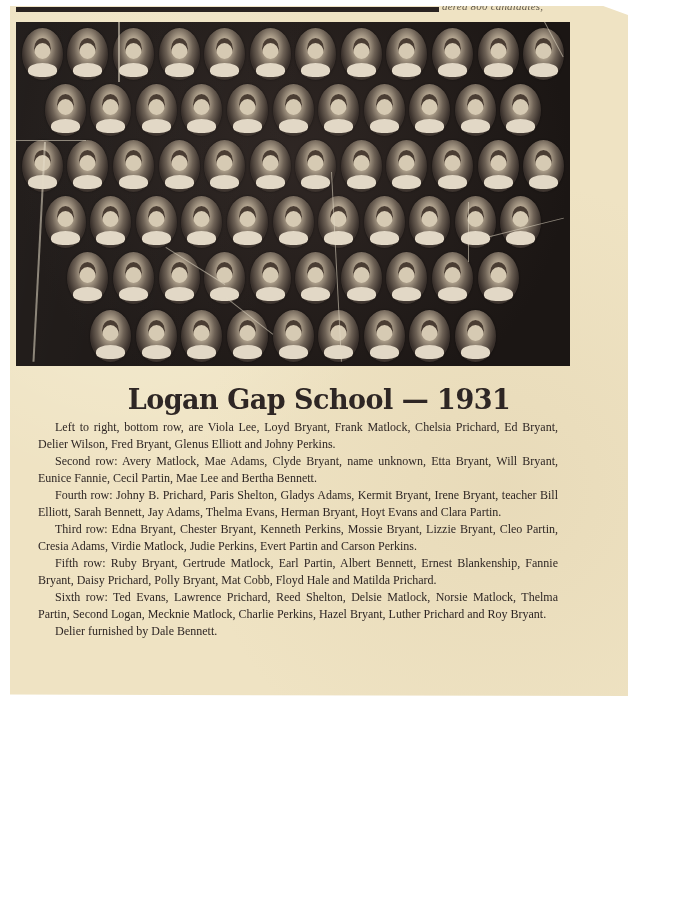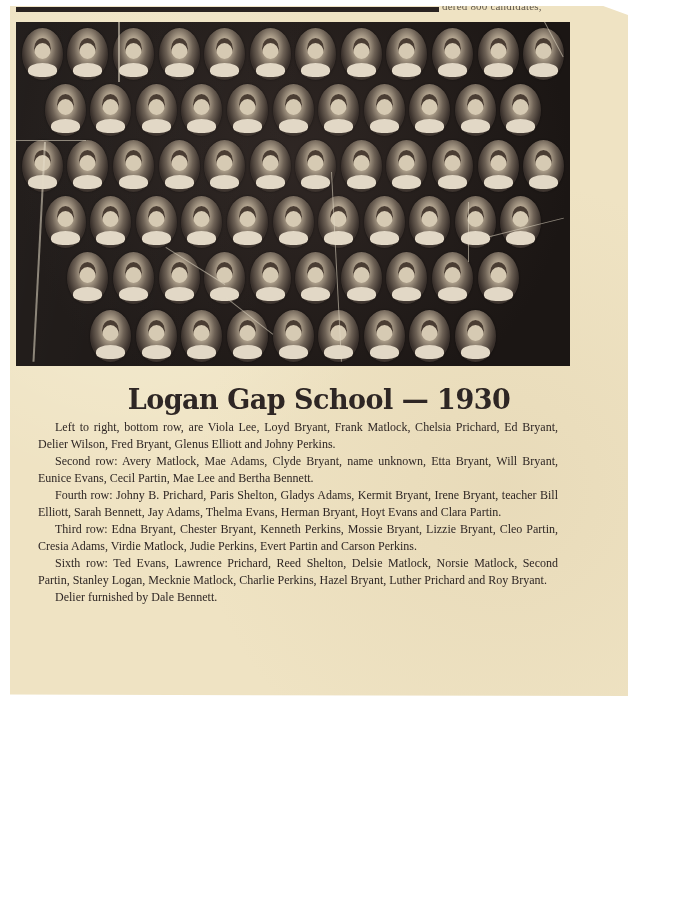--- a/index.html
+++ b/index.html
@@ -25,20 +25,21 @@
       background: #2a2320;
     }
     .top-fragment {
       position: absolute;
       left: 432px; top: -6px;
       font-family: "Liberation Serif", serif;
       font-size: 11px;
       color: #3a332c;
       letter-spacing: 0.2px;
       opacity: 0.8;
+      font-style: italic;
     }
     .photo {
       position: absolute;
       left: 6px; top: 16px;
       width: 554px; height: 344px;
       background: #221c1a;
       background-image:
         linear-gradient(100deg, rgba(255,255,255,0.04) 0, rgba(0,0,0,0) 50%),
         radial-gradient(circle at 50% 40%, #2f2724 0, #1b1614 80%);
       overflow: hidden;
@@ -195,23 +196,24 @@
     <div class="crease" style="left:28px; top:120px; width:1.5px; height:220px; transform:rotate(3deg);"></div>
     <div class="crease" style="left:0; top:118px; width:70px; height:1.2px;"></div>
     <div class="crease" style="left:315px; top:150px; width:1.3px; height:190px; transform:rotate(-3deg);"></div>
     <div class="crease" style="left:150px; top:225px; width:70px; height:1.3px; transform:rotate(32deg);"></div>
     <div class="crease" style="left:210px; top:275px; width:60px; height:1.2px; transform:rotate(38deg);"></div>
     <div class="crease" style="left:470px; top:215px; width:80px; height:1.2px; transform:rotate(-14deg);"></div>
     <div class="crease" style="left:452px; top:180px; width:1.2px; height:60px;"></div>
     <div class="crease" style="left:528px; top:0; width:1.2px; height:40px; transform:rotate(-28deg);"></div>
   </div>
 
-  <div class="title">Logan Gap School — 1930</div>
+  <div class="title">Logan Gap School — 1931</div>
 
   <div class="caption">
     <p>Left to right, bottom row, are Viola Lee, Loyd Bryant, Frank Matlock, Chelsia Prichard, Ed Bryant, Delier Wilson, Fred Bryant, Glenus Elliott and Johny Perkins.</p>
-    <p>Second row: Avery Matlock, Mae Adams, Clyde Bryant, name unknown, Etta Bryant, Will Bryant, Eunice Evans, Cecil Partin, Mae Lee and Bertha Bennett.</p>
+    <p>Second row: Avery Matlock, Mae Adams, Clyde Bryant, name unknown, Etta Bryant, Will Bryant, Eunice Fannie, Cecil Partin, Mae Lee and Bertha Bennett.</p>
     <p>Fourth row: Johny B. Prichard, Paris Shelton, Gladys Adams, Kermit Bryant, Irene Bryant, teacher Bill Elliott, Sarah Bennett, Jay Adams, Thelma Evans, Herman Bryant, Hoyt Evans and Clara Partin.</p>
     <p>Third row: Edna Bryant, Chester Bryant, Kenneth Perkins, Mossie Bryant, Lizzie Bryant, Cleo Partin, Cresia Adams, Virdie Matlock, Judie Perkins, Evert Partin and Carson Perkins.</p>
-    <p>Sixth row: Ted Evans, Lawrence Prichard, Reed Shelton, Delsie Matlock, Norsie Matlock, Second Partin, Stanley Logan, Mecknie Matlock, Charlie Perkins, Hazel Bryant, Luther Prichard and Roy Bryant.</p>
+    <p>Fifth row: Ruby Bryant, Gertrude Matlock, Earl Partin, Albert Bennett, Ernest Blankenship, Fannie Bryant, Daisy Prichard, Polly Bryant, Mat Cobb, Floyd Hale and Matilda Prichard.</p>
+    <p>Sixth row: Ted Evans, Lawrence Prichard, Reed Shelton, Delsie Matlock, Norsie Matlock, Thelma Partin, Second Logan, Mecknie Matlock, Charlie Perkins, Hazel Bryant, Luther Prichard and Roy Bryant.</p>
     <p>Delier furnished by Dale Bennett.</p>
   </div>
 </div>
 
 </body></html>

